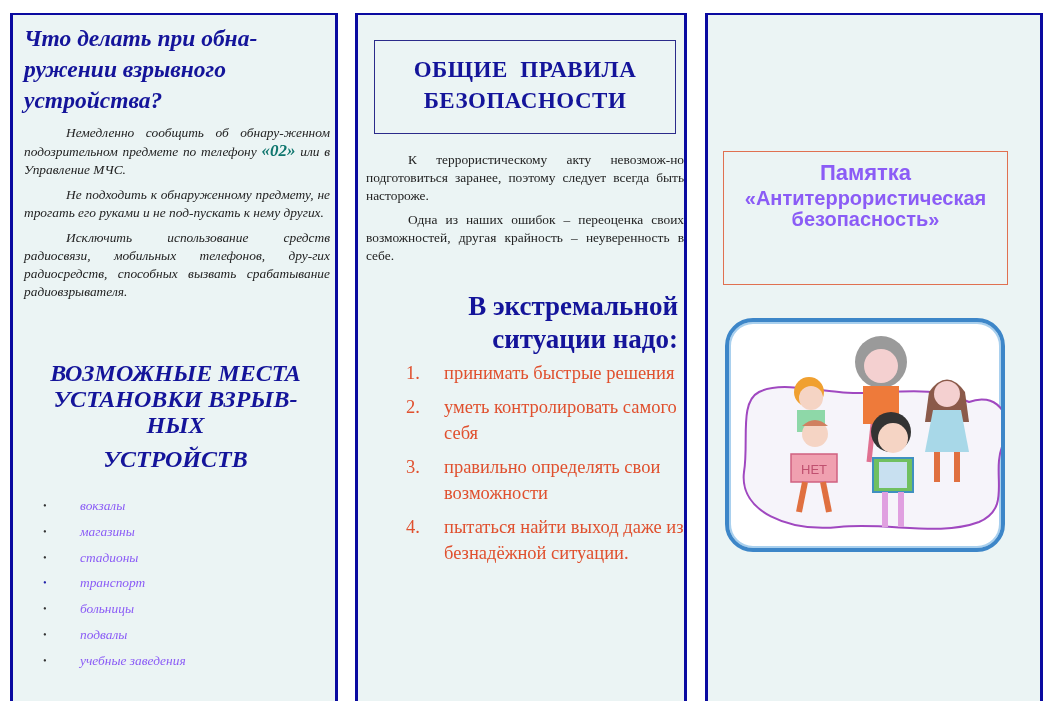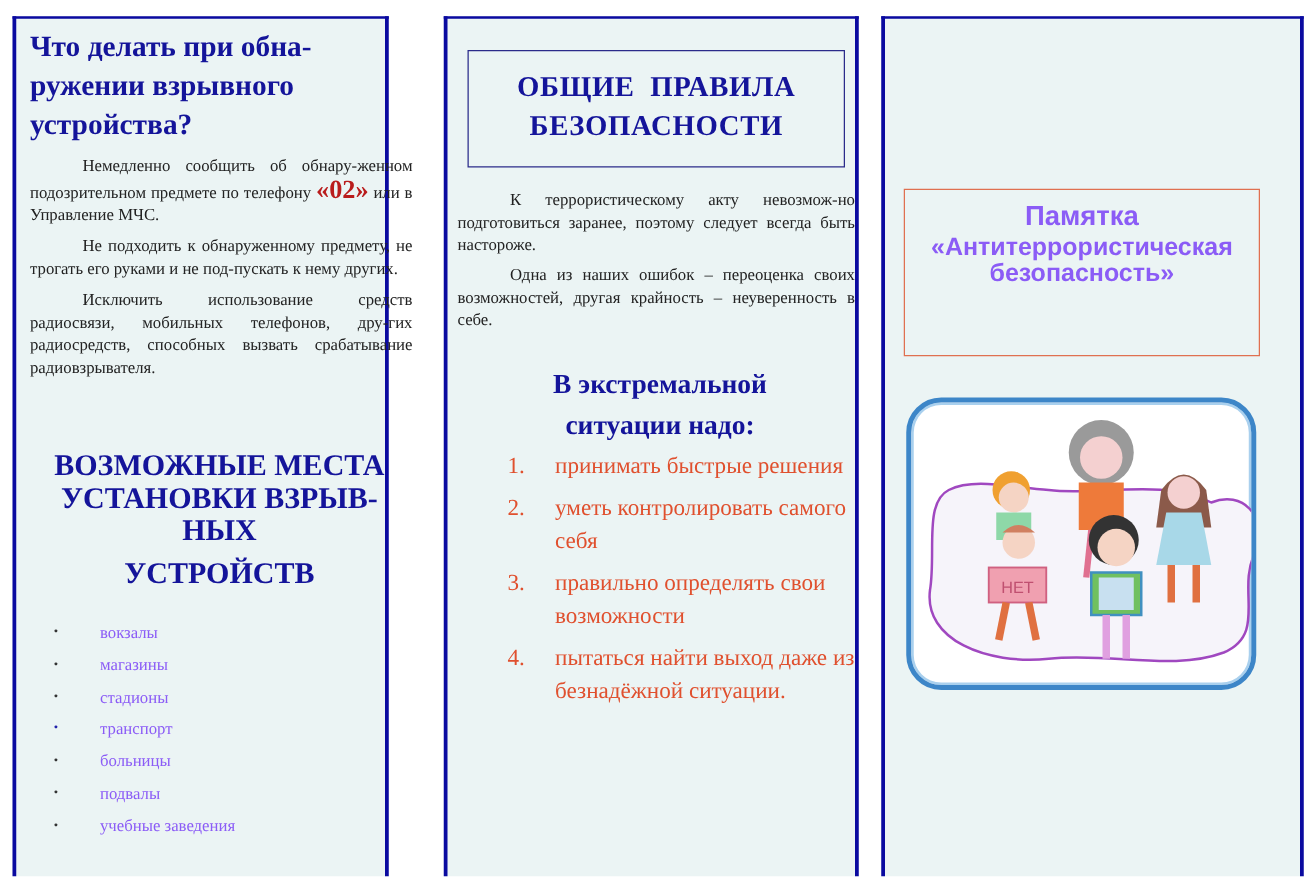--- a/index.html
+++ b/index.html
@@ -1,21 +1,21 @@
 <!DOCTYPE html>
 <html><head>
 <meta charset="utf-8">
 <style>
   html, body { margin:0; padding:0; }
   body { width:1048px; height:712px; background:#ffffff; position:relative; overflow:hidden;
          font-family:"Liberation Serif","DejaVu Serif",serif; }
   .panel { position:absolute; top:13px; height:688px; background:#ebf4f4;
            border-left:3px solid #0a0aa0; border-right:3px solid #0a0aa0; border-top:2px solid #0a0aa0;
            box-sizing:border-box; }
-  #p1 { left:10px; width:301px; }
+  #p1 { left:10px; width:328px;font-style:italic; }
   #p2 { left:355px; width:332px; }
   #p3 { left:705px; width:338px; border-right-color:#0a0aa0; }
   .blue-h { color:#14149a; font-weight:bold; }
   .txt { color:#222; font-size:13.4px; line-height:18px; text-align:justify; }
   .indent { text-indent:42px; }
 
   
   #p1-title { position:absolute; left:11px; top:8px; width:310px; font-size:23.5px; line-height:31px; }
   #p1-body { position:absolute; left:11px; top:109px; width:306px; }
   #p1-body p { margin:0 0 7px 0; }
@@ -24,21 +24,21 @@
   #p1-list { position:absolute; left:30px; top:478px; list-style:none; margin:0; padding:0; }
   #p1-list li { font-size:13.4px; line-height:25.8px; color:#8b5cf6; position:relative; padding-left:37px; }
   #p1-list li::before { content:"•"; position:absolute; left:0; top:0; font-size:10px; color:#333; }
   #p1-list li.blue-bullet::before { color:#2222aa; }
 
   
   #p2-box { position:absolute; left:16px; top:25px; width:302px; height:94px; border:1.5px solid #2b2b8a; box-sizing:border-box;
             text-align:center; padding-top:13px; font-size:23px; line-height:31px; letter-spacing:0.5px; }
   #p2-body { position:absolute; left:8px; top:136px; width:318px; }
   #p2-body p { margin:0 0 6px 0; }
-  #p2-sub { position:absolute; left:20px; top:275px; width:300px; text-align:center; font-size:22px; line-height:33px; }
+  #p2-sub { position:absolute; left:20px; top:275px; width:300px; text-align:right; font-size:27px; line-height:33px; }
   #p2-list { position:absolute; left:48px; top:345px; margin:0; padding:0; list-style:none; }
   #p2-list li { color:#e0502e; font-size:18.5px; line-height:26px; position:relative; padding-left:38px; margin-bottom:8px; width:240px; }
   #p2-list li .num { position:absolute; left:0; top:0; }
 
   
   #p3-box { position:absolute; left:15px; top:136px; width:285px; height:134px; border:1.5px solid #e07050; box-sizing:border-box;
             text-align:center; font-family:"Liberation Sans","DejaVu Sans",sans-serif; color:#8b5cf6; font-weight:bold; }
   #p3-title { display:block; font-size:22px; line-height:26px; margin-top:8px; }
   #p3-sub { display:block; font-size:20px; line-height:21px; margin-top:2px; }
   #p3-pic { position:absolute; left:17px; top:303px; width:280px; height:234px; border:4px solid #3d86c8; border-radius:28px;
@@ -47,21 +47,21 @@
 </head>
 <body>
 
 <div class="panel" id="p1">
   <div id="p1-title" class="blue-h">
     <div>Что делать при обна-</div>
     <div>ружении взрывного</div>
     <div>устройства?</div>
   </div>
   <div id="p1-body" class="txt">
-    <p class="indent"><span>Немедленно сообщить об обнару-женном подозрительном предмете по телефону </span><span style="color:#b91c1c;font-weight:bold;font-size:21px;">«02»</span><span> или в Управление МЧС.</span></p>
+    <p class="indent"><span>Немедленно сообщить об обнару-женном подозрительном предмете по телефону </span><span style="color:#0f766e;font-weight:bold;font-size:17px;">«02»</span><span> или в Управление МЧС.</span></p>
     <p class="indent">Не подходить к обнаруженному предмету, не трогать его руками и не под-пускать к нему других.</p>
     <p class="indent">Исключить использование средств радиосвязи, мобильных телефонов, дру-гих радиосредств, способных вызвать срабатывание радиовзрывателя.</p>
   </div>
   <div id="p1-places" class="blue-h">
     <div>ВОЗМОЖНЫЕ МЕСТА</div>
     <div>УСТАНОВКИ ВЗРЫВ-</div>
     <div>НЫХ</div>
     <span class="last">УСТРОЙСТВ</span>
   </div>
   <ul id="p1-list">

